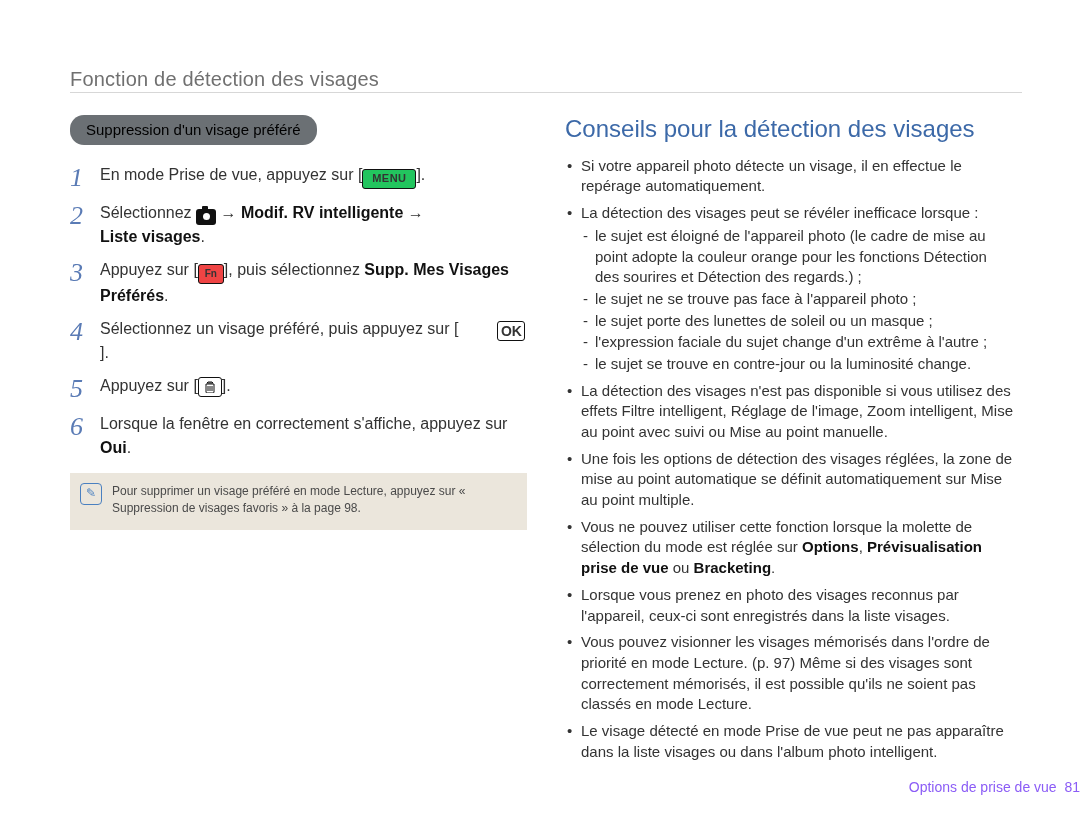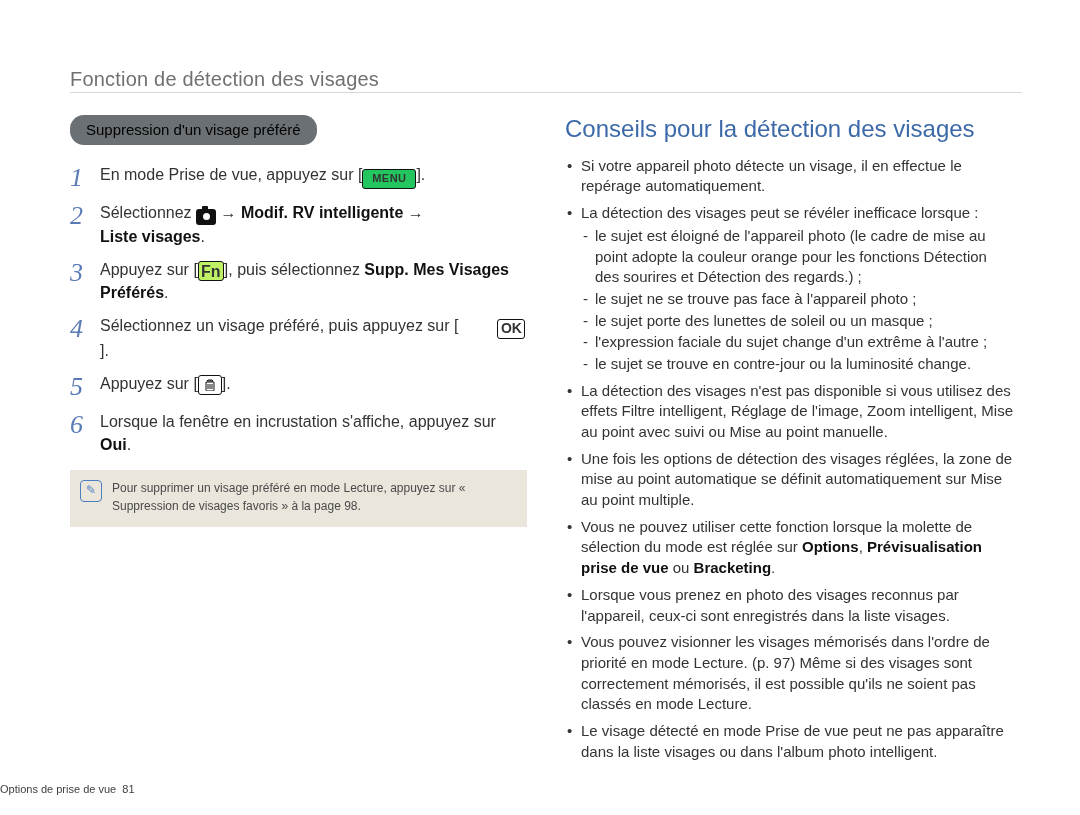--- a/index.html
+++ b/index.html
@@ -117,24 +117,24 @@
     background: #fff;
   }
   .glyph-fn {
     display: inline-flex;
     align-items: center;
     justify-content: center;
     border: 1.5px solid #111;
     border-radius: 3px;
     width: 24px;
     height: 18px;
-    font-size: 16px;
+    font-size: 10px;
     font-weight: 700;
     vertical-align: -2px;
-    background: #bef264;
+    background: #ef4444;
   }
   .glyph-ok {
     display: inline-flex;
     align-items: center;
     justify-content: center;
     border: 1.5px solid #111;
     border-radius: 3px;
     width: 26px;
     height: 18px;
     font-size: 14px;
@@ -224,23 +224,23 @@
     content: "-";
     position: absolute;
     left: 2px;
     top: 0;
   }
   .footer {
     position: absolute;
     bottom: 20px;
     left: 0;
     width: 100%;
-    text-align: left;
-    font-size: 11px;
-    color: #404040;
+    text-align: right;
+    font-size: 14px;
+    color: #8b5cf6;
   }
 </style>
 </head>
 <body>
 
 <div class="page">
 
   <div class="page-header">Fonction de détection des visages</div>
   <hr class="hr">
 
@@ -286,21 +286,21 @@
                 <svg viewBox="0 0 10 12">
                   <path d="M1 3h8v8a1 1 0 0 1-1 1H2a1 1 0 0 1-1-1V3zm2-2h4l1 1H2l1-1z M3 5v5M5 5v5M7 5v5" fill="none" stroke="#111" stroke-width="1"></path>
                 </svg>
               </span><span>].</span>
           </span>
         </li>
 
         <li>
           <span class="step-num">6</span>
           <span class="step-body">
-            <span>Lorsque la fenêtre en incrustation s'affiche, appuyez sur </span><span class="bold">Oui</span><span>.</span>
+            <span>Lorsque la fenêtre en correctement s'affiche, appuyez sur </span><span class="bold">Oui</span><span>.</span>
           </span>
         </li>
 
       </ol>
 
       <div class="note-box">
         <div class="note-icon">✎</div>
         <div>Pour supprimer un visage préféré en mode Lecture, appuyez sur « Suppression de visages favoris » à la page 98.</div>
       </div>
     </div>

